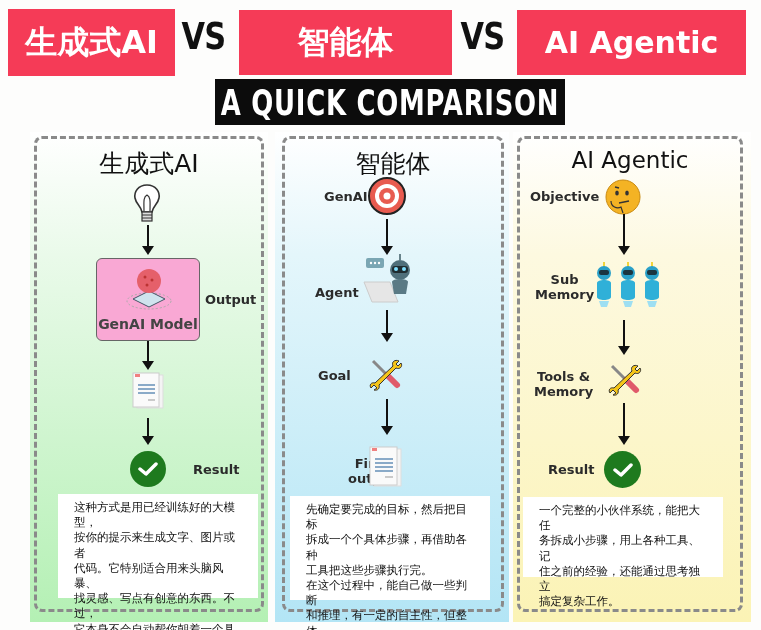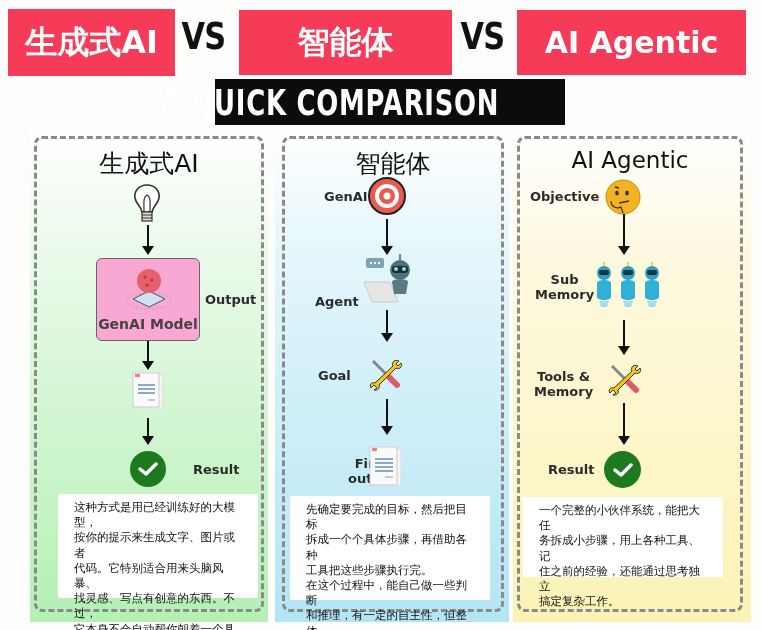--- a/index.html
+++ b/index.html
@@ -1,20 +1,20 @@
 <!DOCTYPE html>
 <html><head>
 <meta charset="utf-8">
 <style>
   * { box-sizing: border-box; margin: 0; padding: 0; }
   body { width: 761px; height: 630px; background: #fdfdfc; position: relative; overflow: hidden; font-family: "Liberation Sans", "DejaVu Sans", sans-serif; }
   .abs { position: absolute; }
   .redbox { position: absolute; background: #f53b57; color: #fff; font-weight: bold; font-size: 32px; display: flex; align-items: center; justify-content: center; font-family: "DejaVu Sans", sans-serif; }
   .vs { position: absolute; font-family: "DejaVu Sans", sans-serif; font-weight: bold; font-size: 38px; color: #111; transform: scaleX(0.8); letter-spacing: -1px; }
-  .banner { position: absolute; left: 215px; top: 79px; width: 350px; height: 46px; background: #0c0c0c; color: #fff; font-family: "DejaVu Sans", sans-serif; font-weight: bold; font-size: 36px; display: flex; align-items: center; justify-content: flex-end; letter-spacing: 1px; }
+  .banner { position: absolute; left: 215px; top: 79px; width: 350px; height: 46px; background: #0c0c0c; color: #fff; font-family: "DejaVu Sans", sans-serif; font-weight: bold; font-size: 36px; display: flex; align-items: center; justify-content: center; letter-spacing: 1px; }
   .banner span { display: inline-block; transform: scaleX(0.72); white-space: nowrap; }
   .panel-bg { position: absolute; top: 132px; height: 490px; }
   .panel { position: absolute; top: 136px; height: 476px; border: 3px dashed #8a8a8a; border-radius: 8px; }
   .ptitle { position: absolute; width: 100%; text-align: center; font-size: 25px; color: #111; top: 8px; font-family: "DejaVu Sans", sans-serif; }
   .lbl { position: absolute; font-family: "DejaVu Sans", sans-serif; font-weight: bold; font-size: 13px; color: #2b2b2b; line-height: 15px; text-align: center; }
   .arrow { position: absolute; width: 2px; background: #111; }
   .arrow::after { content: ""; position: absolute; left: -5px; bottom: -2px; border-left: 6px solid transparent; border-right: 6px solid transparent; border-top: 9px solid #111; }
   .textbox { position: absolute; background: #fff; font-size: 11.5px; line-height: 15.2px; color: #111; padding: 6px 16px; font-family: "DejaVu Sans", sans-serif; white-space: pre-line; }
   .icon { position: absolute; }
 </style>
@@ -108,21 +108,21 @@
     <circle cx="13" cy="11" r="1.2" fill="#fff"></circle>
     <circle cx="17" cy="11" r="1.2" fill="#fff"></circle>
   <path d="M2 30 L28 30 L36 50 L10 50 Z" fill="#e6e6e6" stroke="#ccc"></path>
   <line x1="38" y1="2" x2="38" y2="8" stroke="#3f5c66" stroke-width="1.5"></line>
   <circle cx="38" cy="18" r="10" fill="#4f6f7a"></circle>
   <rect x="30" y="14" width="16" height="7" rx="3" fill="#1f2c30"></rect>
   <circle cx="34" cy="17" r="2" fill="#7fe0ff"></circle>
     <circle cx="42" cy="17" r="2" fill="#7fe0ff"></circle>
   <path d="M30 30 C30 26 46 26 46 30 L44 42 L32 42 Z" fill="#5a7a85"></path>
 </svg>
-<div class="lbl" style="left:315px;top:294px;">Agent</div>
+<div class="lbl" style="left:315px;top:285px;">Agent</div>
 <div class="arrow" style="left:386px;top:310px;height:30px;"></div>
 <svg class="icon" style="left:367px;top:357px;" width="38" height="34" viewBox="0 0 38 34">
   <line x1="6" y1="4" x2="30" y2="28" stroke="#888" stroke-width="3"></line>
   <line x1="20" y1="18" x2="30" y2="28" stroke="#e05a6a" stroke-width="6" stroke-linecap="round"></line>
   <path d="M32 4 C28 2 24 5 26 9 L8 26 C4 25 2 28 4 31 L7 28 L10 31 L7 33 C11 34 13 31 12 28 L29 11 C33 13 36 9 34 6 L31 9 L29 7 Z" fill="#f5c518" stroke="#333" stroke-width="1"></path>
 </svg>
 <div class="lbl" style="left:318px;top:368px;">Goal</div>
 <div class="arrow" style="left:386px;top:399px;height:34px;"></div>
 <div class="lbl" style="left:312px;top:456px;white-space:pre-line;margin-left:36px;">Final
 output</div>

